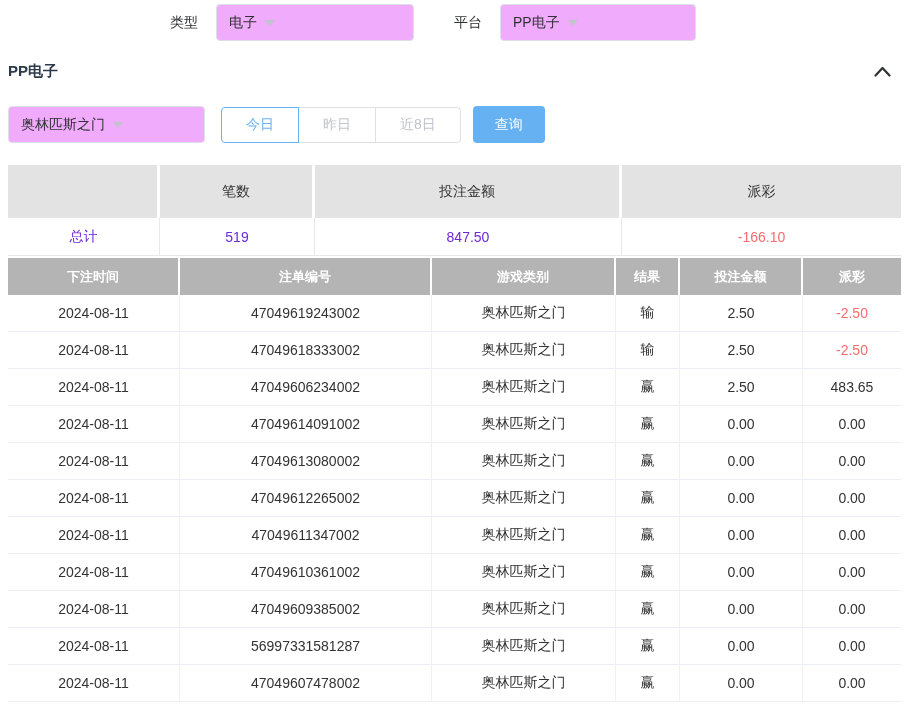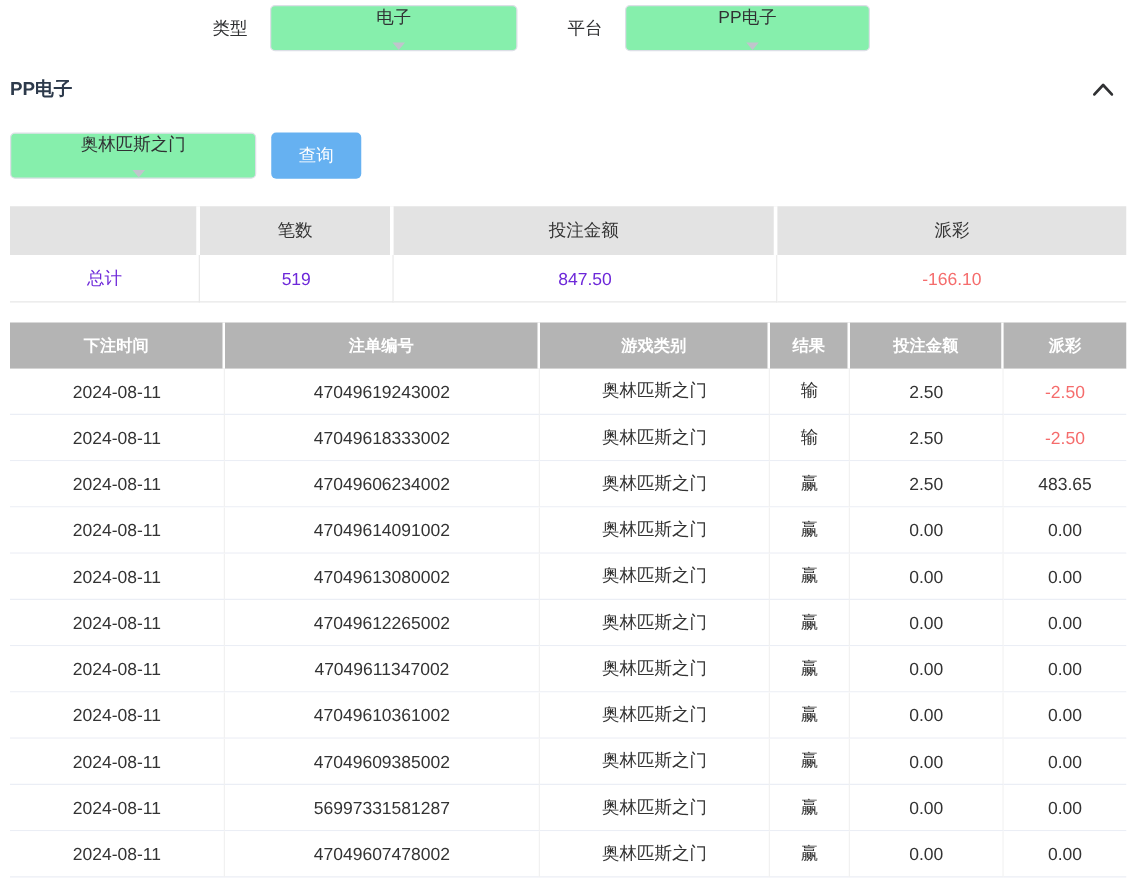--- a/index.html
+++ b/index.html
@@ -14,25 +14,24 @@
     border-radius:11px;
   }
 
   
   .top-filters {
     position:absolute; top:4px; left:170px;
     display:flex; align-items:center;
   }
   .field-label { font-size:14px; color:#303133; margin-right:18px; white-space:nowrap; }
   .select-box {
-    display:flex; align-items:center; justify-content:space-between;
+    display:flex; align-items:center; justify-content:flex-start;
     height:37px; border:1px solid #dcdfe6; border-radius:4px;
-    background:#86efac; padding:0 12px; font-size:14px; color:#303133;
+    background:#f0abfc; padding:0 12px; font-size:14px; color:#303133;
     cursor:pointer;
-    flex-direction:column;
   }
   .select-box .caret {
     width:0; height:0; margin-left:8px;
     border-left:5px solid transparent; border-right:5px solid transparent;
     border-top:6px solid #c0c4cc;
   }
   .sel-type { width:198px; margin-right:40px; }
   .sel-platform { width:196px; }
   .sel-game { width:197px; }
 
@@ -76,21 +75,21 @@
     font-size:14px; cursor:pointer; font-family:inherit;
   }
 
   
   table { border-collapse:separate; border-spacing:0; table-layout:fixed; width:893px; }
   td, th { overflow:hidden; white-space:nowrap; text-align:center; }
 
   
   .summary-table { position:absolute; top:165px; left:8px; }
   .summary-table th {
-    background:#e3e3e3; height:39px;
+    background:#e3e3e3; height:53px;
     font-size:14px; font-weight:normal; color:#333;
     border-right:3px solid #fff;
   }
   .summary-table th:last-child { border-right:none; }
   .summary-table td {
     height:38px; font-size:14px; color:#6d28d9;
     border-right:1px solid #e8e8e8; border-bottom:1px solid #e8e8e8;
     background:#fff;
   }
   .summary-table td:last-child { border-right:none; }
@@ -139,20 +138,25 @@
     </button>
   </div>
 
   <div class="filter-bar">
     <div class="select-box sel-game">
       <span>奥林匹斯之门</span>
       <span class="caret"></span>
     </div>
 
 
+    <div class="btn-group">
+      <button class="active">今日</button>
+      <button>昨日</button>
+      <button>近8日</button>
+    </div>
 
     <button class="search-btn">查询</button>
   </div>
 
   <table class="summary-table">
     <colgroup>
         <col style="width:152px">
         <col style="width:155px">
         <col style="width:307px">
         <col style="width:279px">

